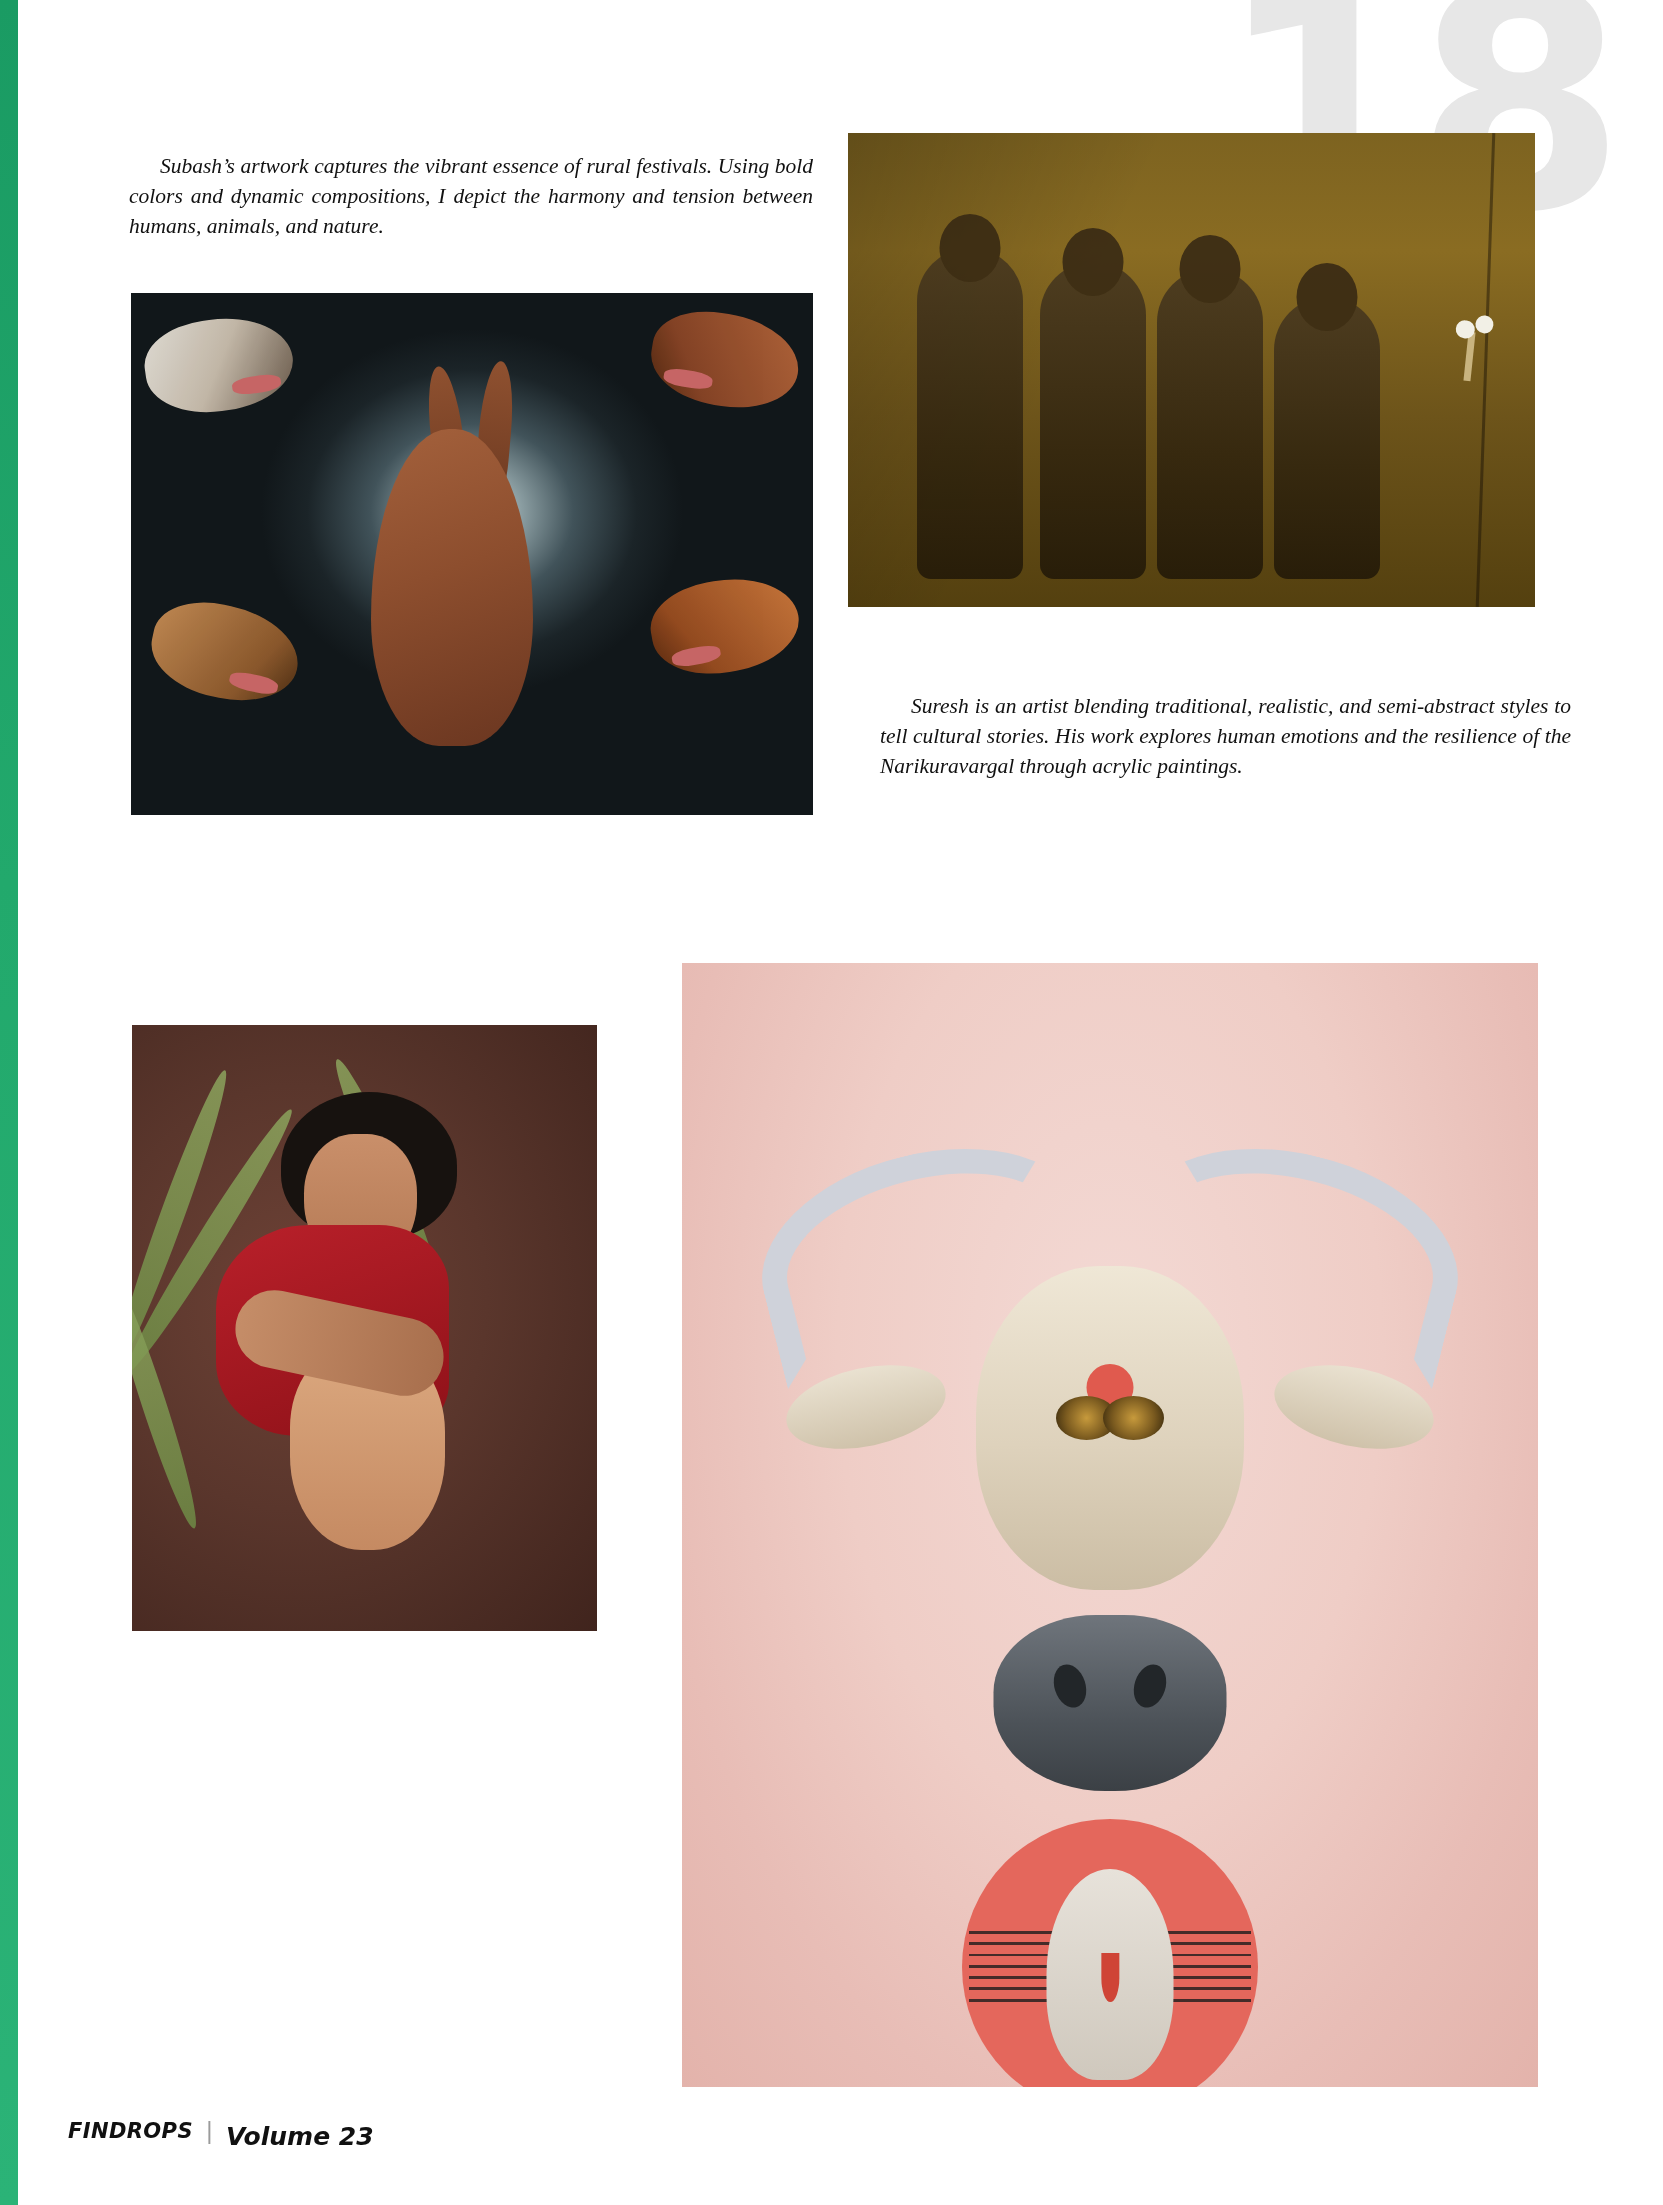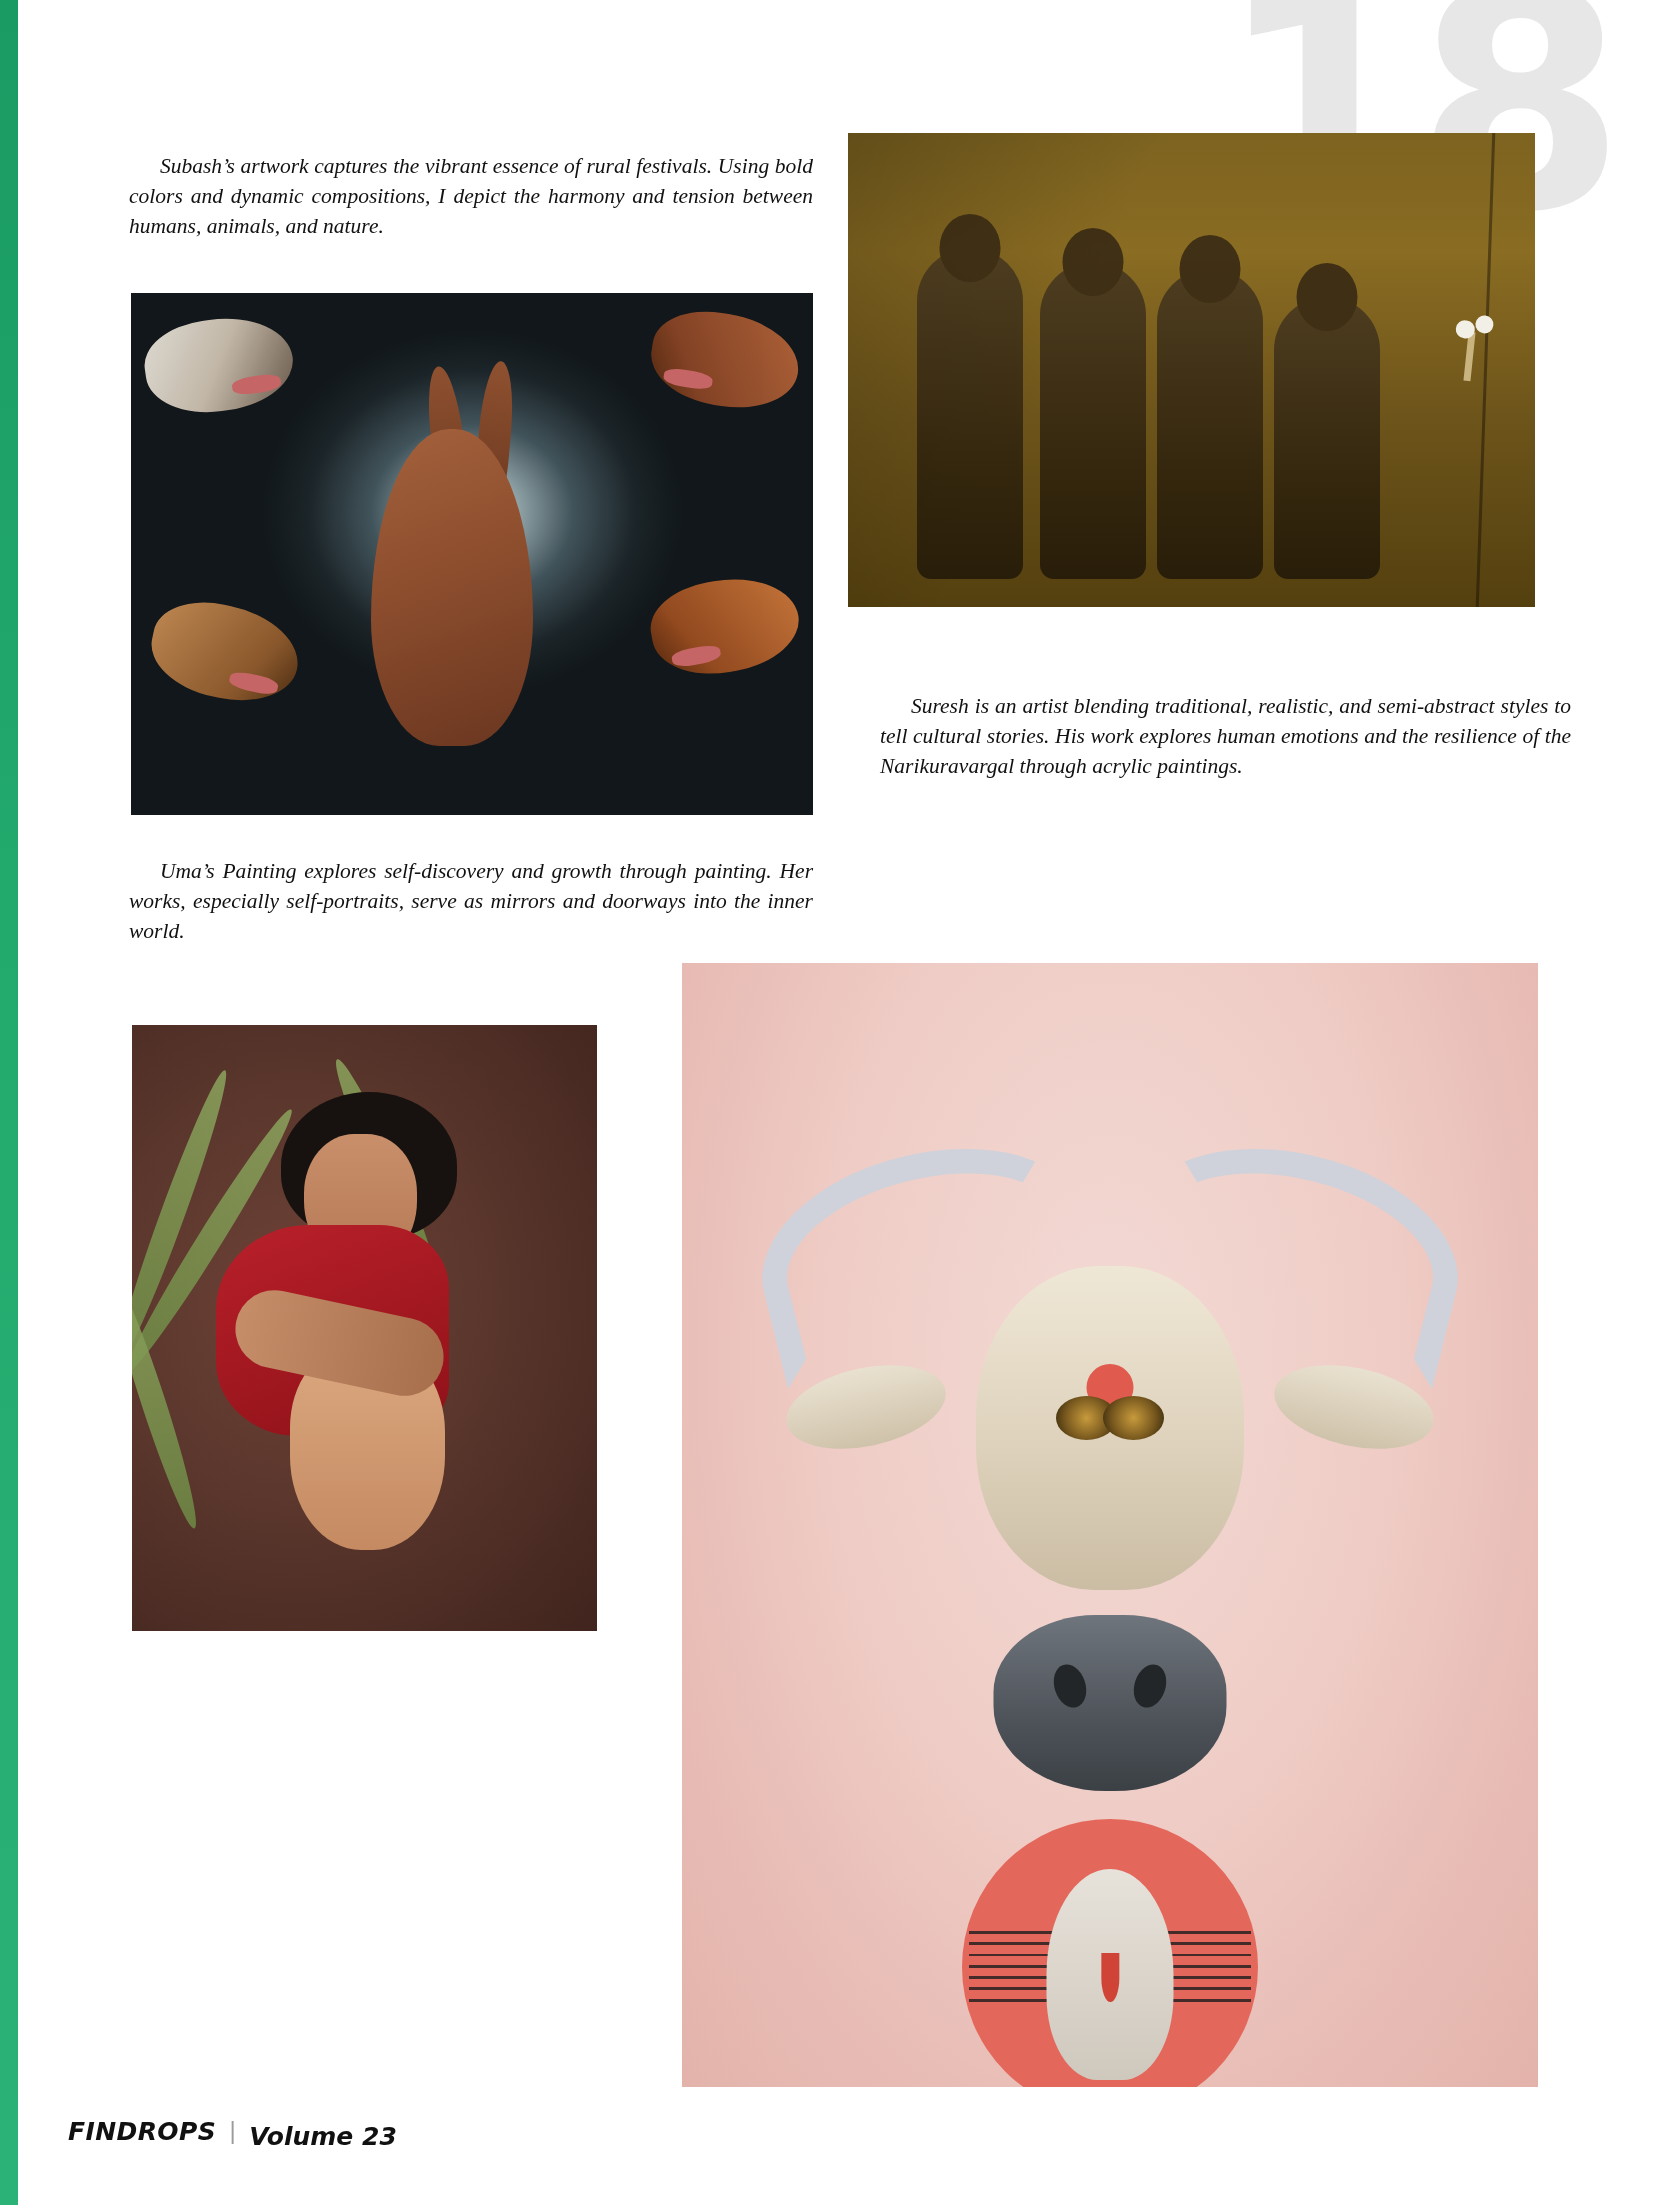--- a/index.html
+++ b/index.html
@@ -405,21 +405,21 @@
   .footer {
     position: absolute;
     left: 68px;
     bottom: 62px;
     display: flex;
     align-items: center;
     gap: 12.7px;
     font-family: "DejaVu Sans", sans-serif;
   }
   .footer-brand {
-    font-size: 25px;
+    font-size: 21px;
     font-weight: 700;
     letter-spacing: 0.4px;
     color: #111111;
   }
   .footer-sep {
     font-size: 23px;
     color: #9b9b9b;
     font-weight: 400;
   }
   .footer-volume {
@@ -473,21 +473,20 @@
           <div class="fig-head"></div>
         </div>
       <div class="fig f4">
           <div class="fig-head"></div>
         </div>
       <div class="flower"></div>
     </div>
 
     <p class="para" id="para-suresh">Suresh is an artist blending traditional, realistic, and semi-abstract styles to tell cultural stories. His work explores human emotions and the resilience of the Narikuravargal through acrylic paintings.</p>
 
-    <p class="para" id="para-uma">Uma’s Painting explores self-discovery and growth through painting. Her works, especially self-portraits, serve as mirrors and doorways into the inner world.</p>
 
     <div class="art" id="art-selfportrait">
       <div class="sp-leaf l1"></div>
       <div class="sp-leaf l2"></div>
       <div class="sp-leaf l3"></div>
       <div class="sp-leaf l4"></div>
       <div class="sp-hair"></div>
       <div class="sp-face"></div>
       <div class="sp-dress"></div>
       <div class="sp-sack"></div>

